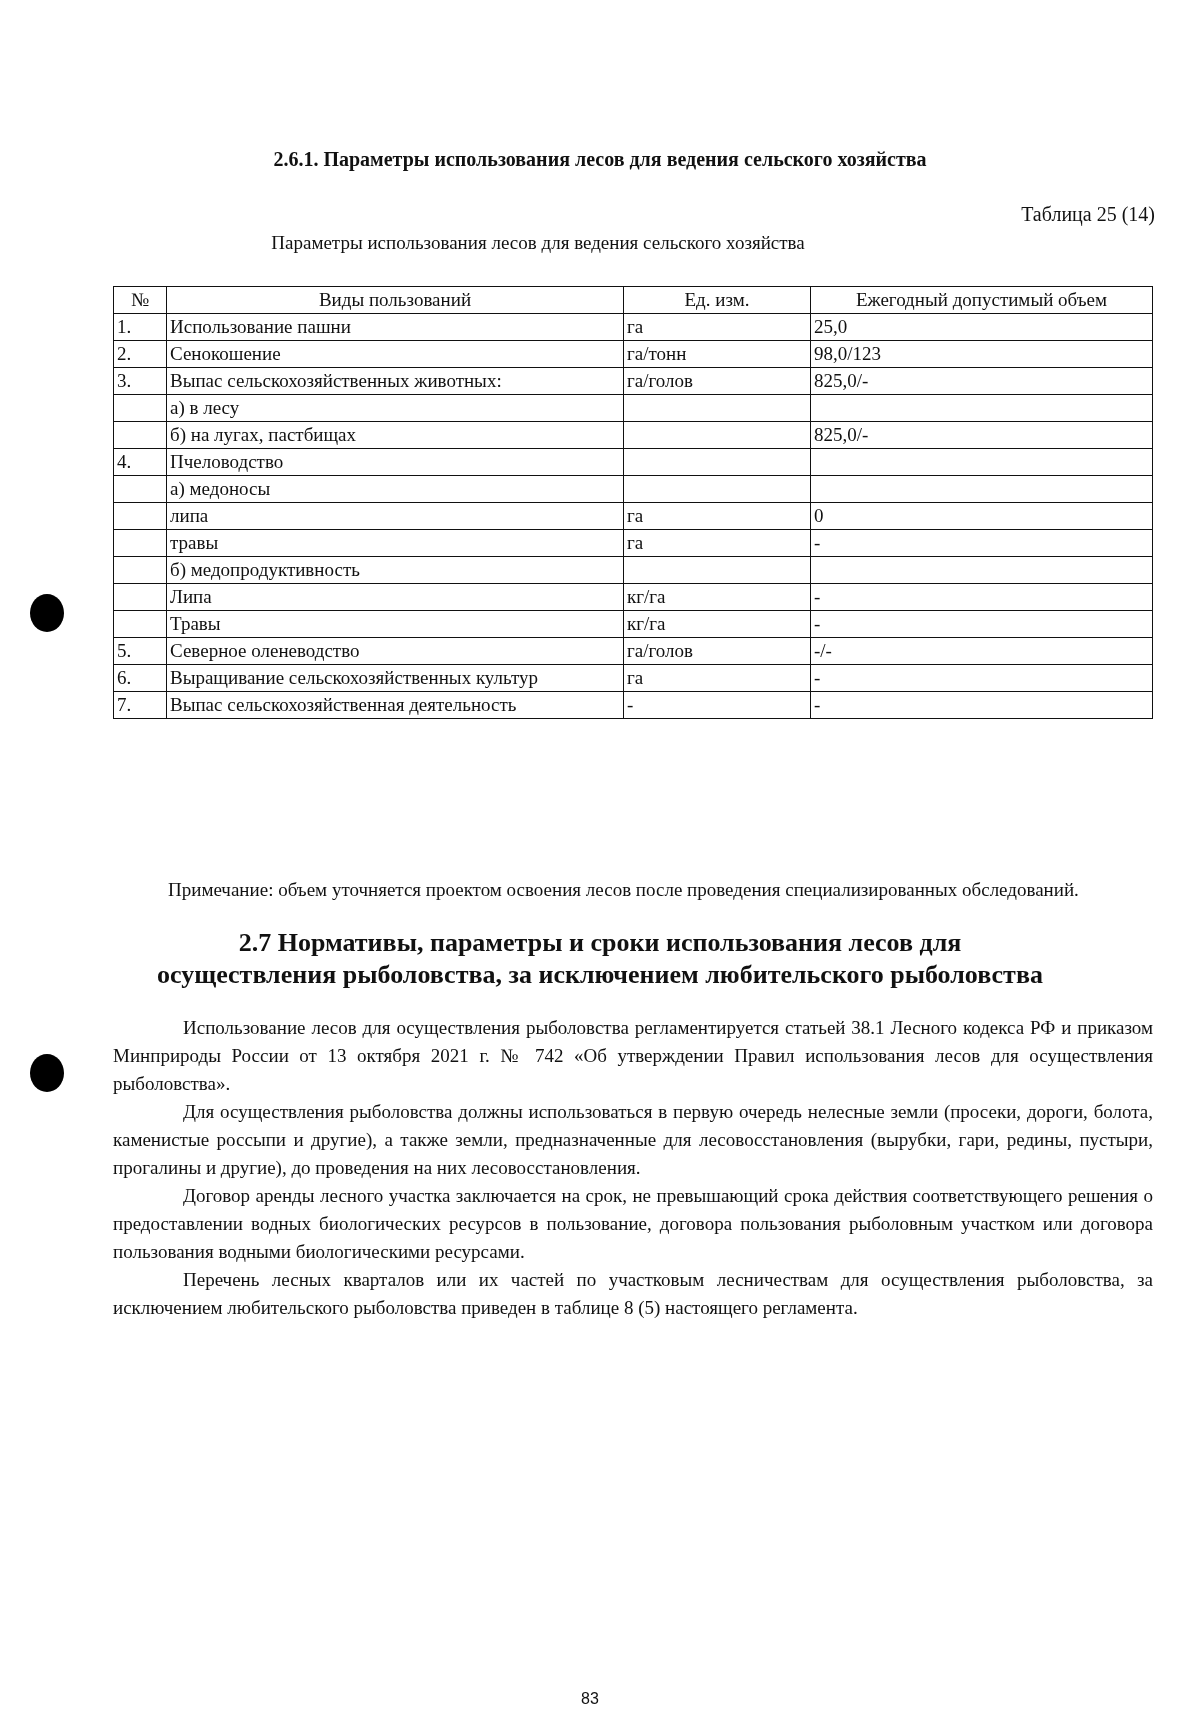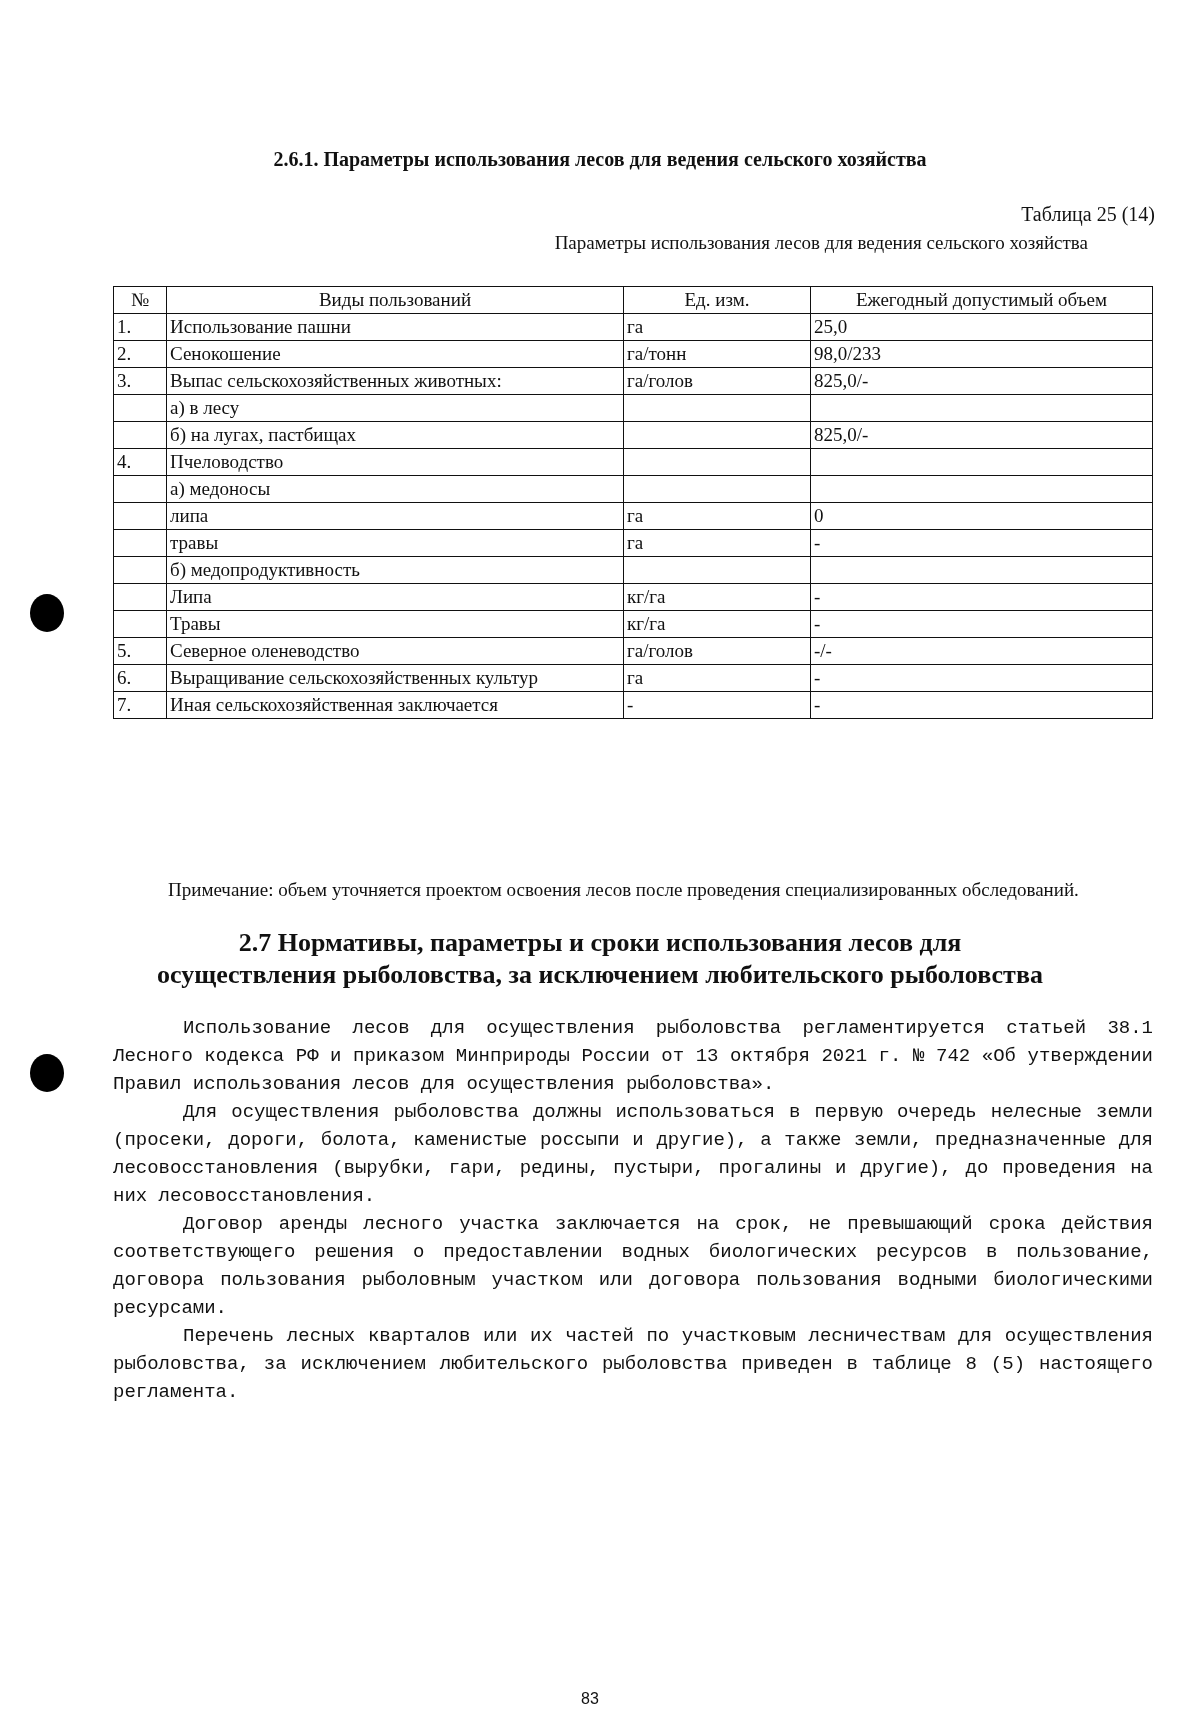--- a/index.html
+++ b/index.html
@@ -6,21 +6,21 @@
   body {
     width: 1200px; height: 1709px; position: relative; overflow: hidden;
     font-family: "Liberation Serif", "DejaVu Serif", serif; color: #111;
   }
   .page { position: absolute; left: 0; top: 0; width: 1200px; height: 1709px; }
   .h261 {
     position: absolute; top: 148px; left: 0; width: 1200px; text-align: center;
     font-weight: bold; font-size: 20px;
   }
   .tabno { position: absolute; top: 203px; right: 45px; font-size: 20px; }
-  .tabcap { position: absolute; top: 232px; left: 12px; width: 1076px; text-align: right; font-size: 19px; }
+  .tabcap { position: absolute; top: 232px; left: 0; width: 1076px; text-align: center; font-size: 19px; }
   table.t {
     position: absolute; top: 286px; left: 113px; width: 1040px;
     border-collapse: collapse; font-size: 19px; line-height: 22px;
   }
   table.t td, table.t th {
     border: 1.6px solid #111; padding: 2px 3px; vertical-align: top; font-weight: normal;
   }
   table.t th { text-align: center; }
   .c-no { width: 46px; }
   .c-kind { width: 450px; }
@@ -30,21 +30,21 @@
     position: absolute; top: 840px; left: 113px; width: 1040px; font-size: 19px; line-height: 28px;
     text-align: justify; text-align-last: left;
   }
   .h27 {
     position: absolute; top: 927px; left: 0; width: 1200px; text-align: center;
     font-weight: bold; font-size: 26px; line-height: 32px;
   }
   .body {
     position: absolute; top: 1014px; left: 113px; width: 1040px; font-size: 19px; line-height: 28px;
   }
-  .body p { margin: 0; text-indent: 70px; text-align: justify; font-family: Liberation Mono, monospace; }
+  .body p { margin: 0; text-indent: 70px; text-align: justify; }
   .pagenum { position: absolute; top: 1690px; left: 0; width: 1180px; text-align: center; font-size: 16px; font-family: "Liberation Sans", sans-serif; }
   .punch { position: absolute; width: 34px; height: 38px; border-radius: 50%; background: #000; }
 </style>
 </head>
 <body>
 
 <div class="page">
   <div class="punch" style="left:30px; top:594px;"></div>
   <div class="punch" style="left:30px; top:1054px;"></div>
 
@@ -65,21 +65,21 @@
         <tr>
           <td class="c-no">1.</td>
           <td class="c-kind">Использование пашни</td>
           <td class="c-unit">га</td>
           <td class="c-vol">25,0</td>
         </tr>
         <tr>
           <td class="c-no">2.</td>
           <td class="c-kind">Сенокошение</td>
           <td class="c-unit">га/тонн</td>
-          <td class="c-vol">98,0/233</td>
+          <td class="c-vol">98,0/123</td>
         </tr>
         <tr>
           <td class="c-no">3.</td>
           <td class="c-kind">Выпас сельскохозяйственных животных:</td>
           <td class="c-unit">га/голов</td>
           <td class="c-vol">825,0/-</td>
         </tr>
         <tr>
           <td class="c-no"></td>
           <td class="c-kind">а) в лесу</td>
@@ -141,21 +141,21 @@
           <td class="c-vol">-/-</td>
         </tr>
         <tr>
           <td class="c-no">6.</td>
           <td class="c-kind">Выращивание сельскохозяйственных культур</td>
           <td class="c-unit">га</td>
           <td class="c-vol">-</td>
         </tr>
         <tr>
           <td class="c-no">7.</td>
-          <td class="c-kind">Иная сельскохозяйственная заключается</td>
+          <td class="c-kind">Выпас сельскохозяйственная деятельность</td>
           <td class="c-unit">-</td>
           <td class="c-vol">-</td>
         </tr>
       </tbody>
   </table>
 
   <div class="note" style="text-indent:55px;margin-top:36px;">Примечание: объем уточняется проектом освоения лесов после проведения специализированных обследований.</div>
 
   <div class="h27">
     <div style="width:900px;margin:0 auto;">2.7 Нормативы, параметры и сроки использования лесов для осуществления рыболовства, за исключением любительского рыболовства</div>

